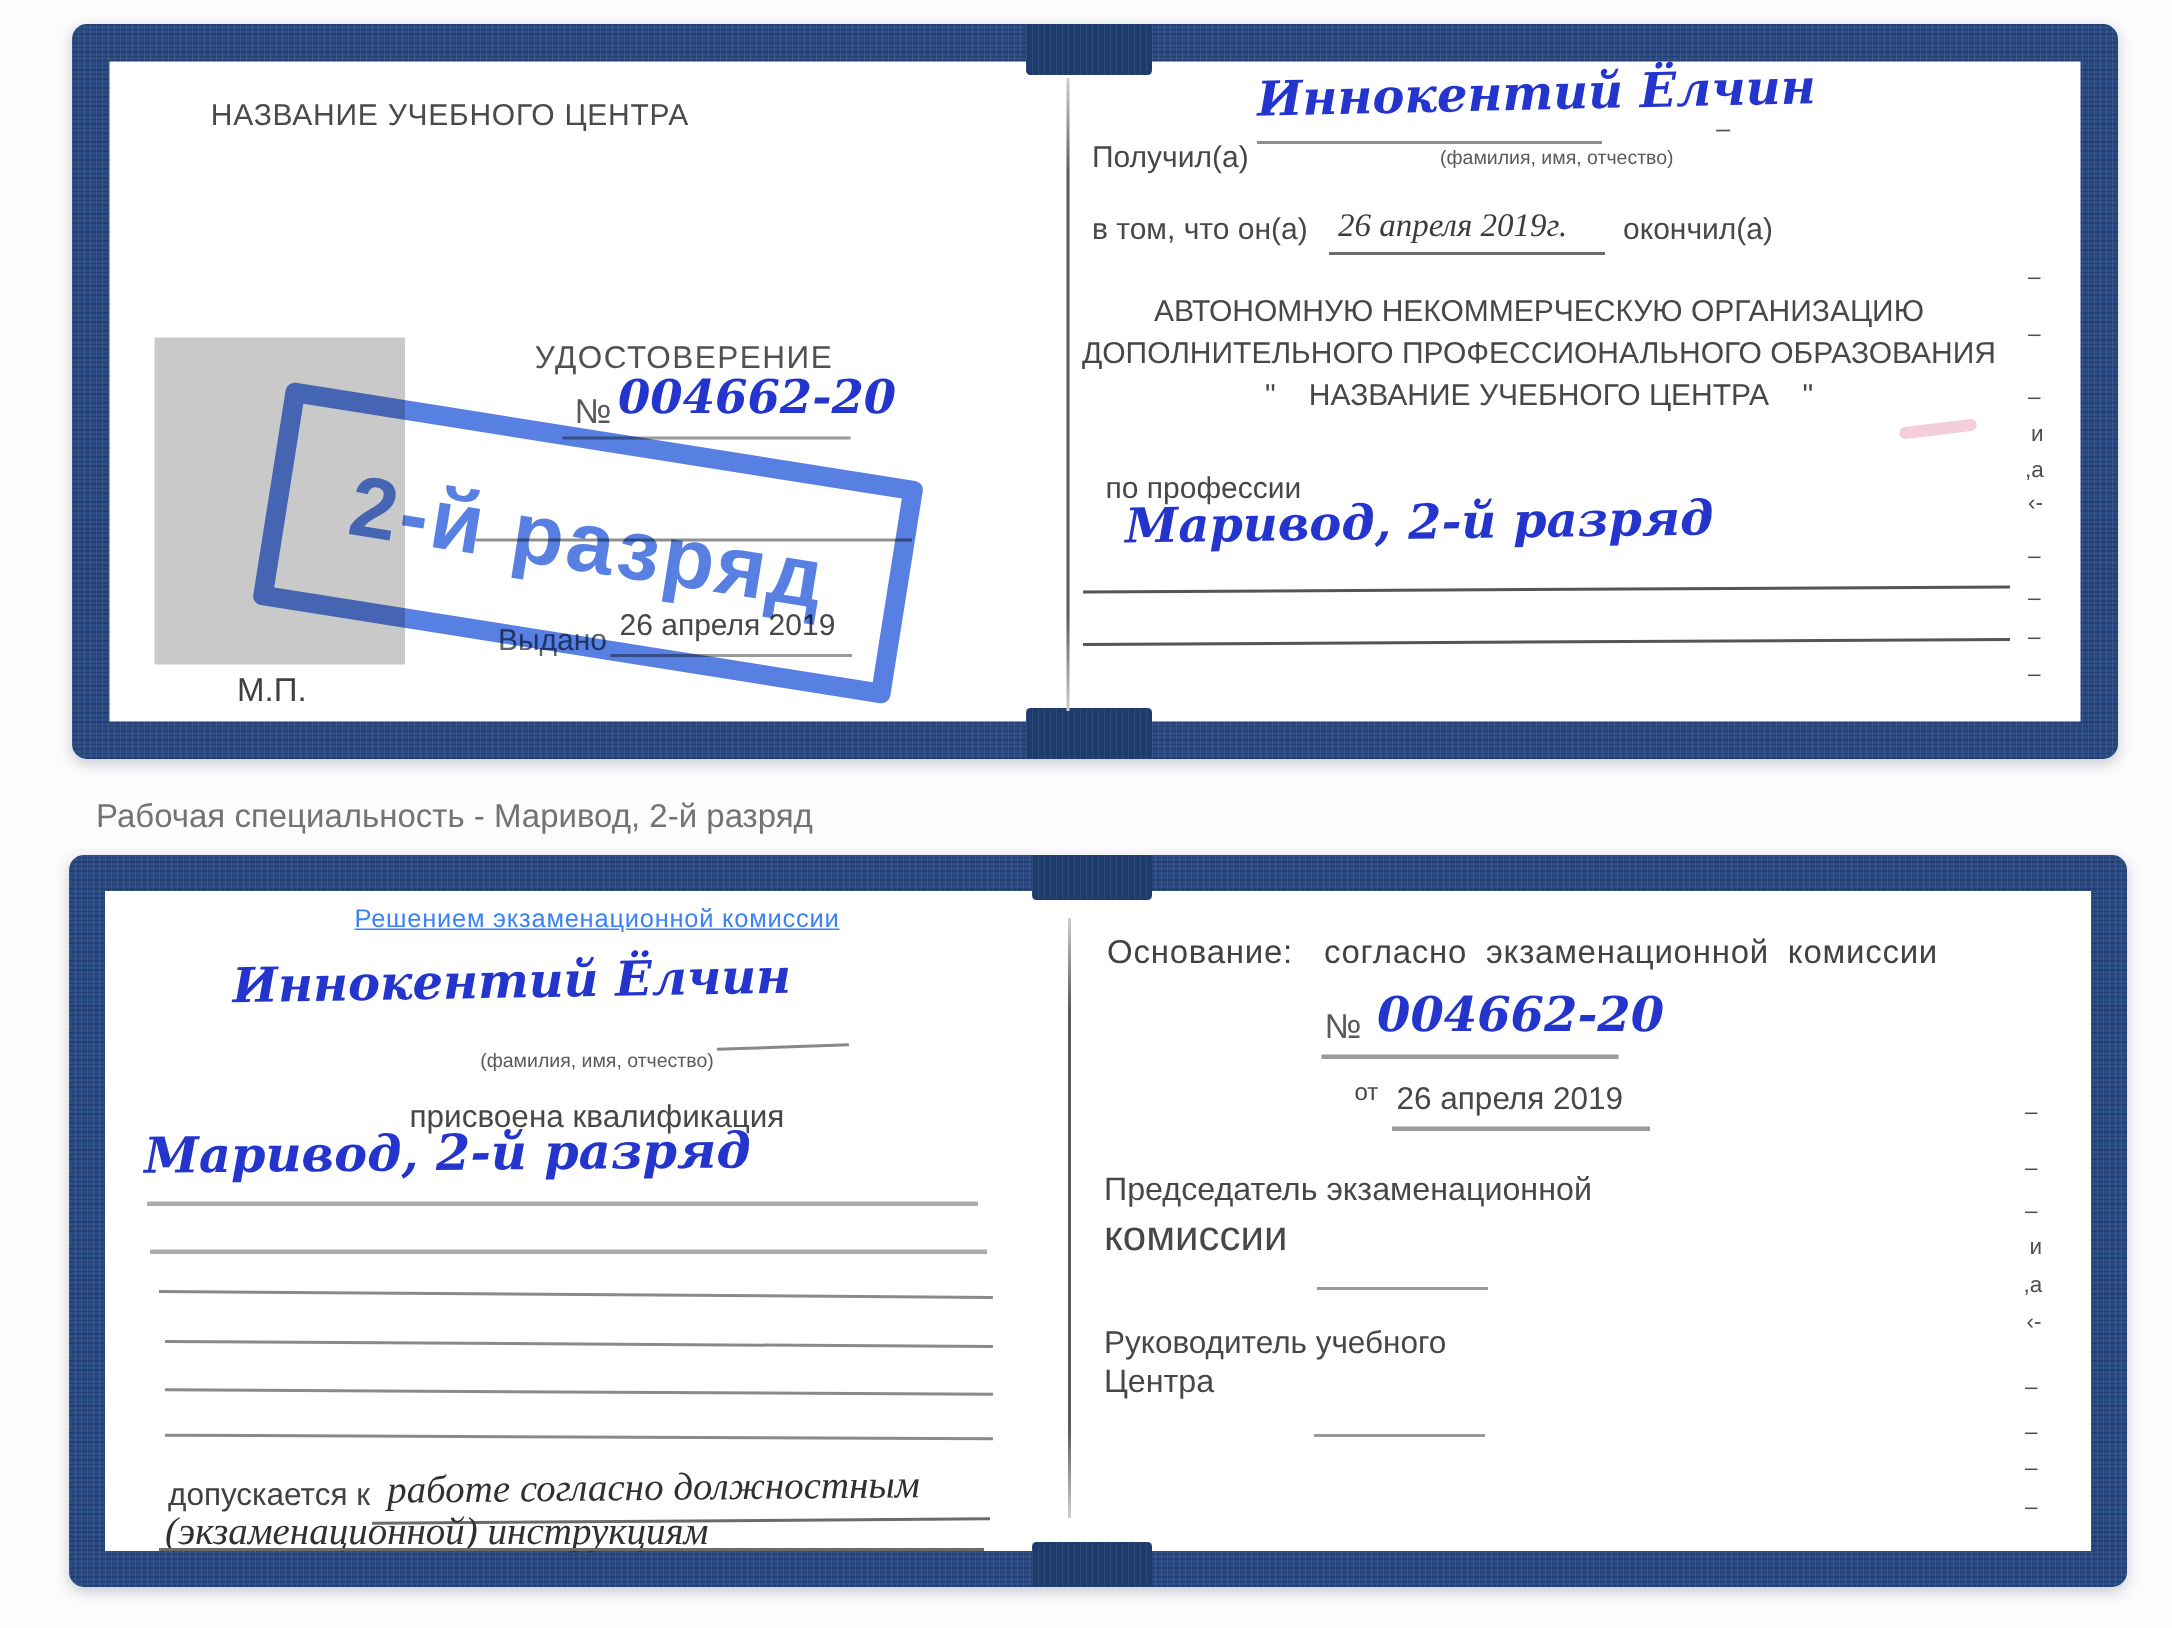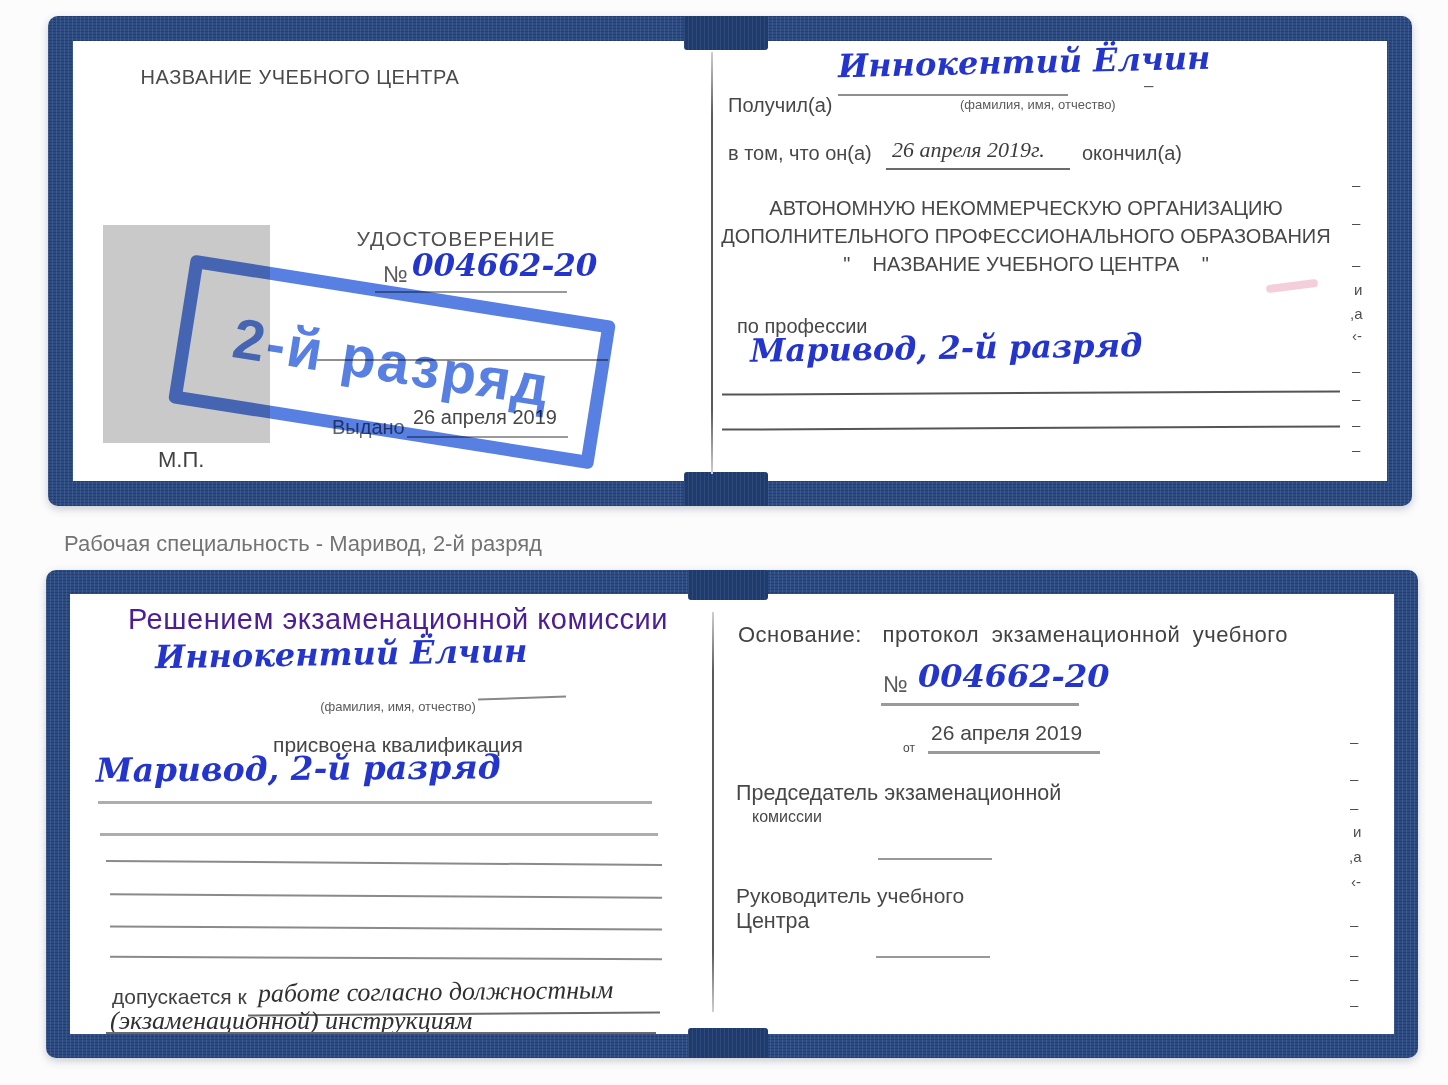--- a/index.html
+++ b/index.html
@@ -89,50 +89,50 @@
   <div class="mark" style="left:1352px;top:441px;">–</div>
 
   <div class="t" style="left:64px;top:531px;font-size:22px;color:#737373;">Рабочая специальность - Маривод, 2-й разряд</div>
 
   <div class="cover" style="left:46px;top:570px;width:1372px;height:488px;"></div>
   <div class="inner" style="left:70px;top:594px;width:1324px;height:440px;"></div>
   <div class="tab" style="left:688px;top:570px;width:80px;height:30px;"></div>
   <div class="tab" style="left:688px;top:1028px;width:80px;height:30px;"></div>
   <div class="gutter" style="left:712px;top:612px;height:400px;"></div>
 
-  <div class="t ctr" style="left:92px;top:603px;width:612px;font-size:29px;letter-spacing:.5px;color:#4c1d95;">Решением экзаменационной комиссии</div>
+  <div class="t ctr" style="left:92px;top:603px;width:612px;font-size:17px;letter-spacing:.5px;color:#3b82f6;text-decoration:underline;">Решением экзаменационной комиссии</div>
   <div class="hw" style="left:155px;top:638px;font-size:32px;transform:rotate(-1deg);">Иннокентий Ёлчин</div>
   <div class="ln" style="left:478px;top:697px;width:88px;background:#888;transform:rotate(-2deg);"></div>
   <div class="t ctr" style="left:92px;top:700px;width:612px;font-size:13px;color:#5a5a5a;">(фамилия, имя, отчество)</div>
   <div class="t ctr" style="left:92px;top:733px;width:612px;font-size:21px;text-align:center;">присвоена квалификация</div>
   <div class="hw" style="left:96px;top:752px;font-size:33px;transform:rotate(-0.5deg);">Маривод, 2-й разряд</div>
   <div class="ln" style="left:98px;top:801px;width:554px;height:3px;background:#adadad;"></div>
   <div class="ln" style="left:100px;top:833px;width:558px;height:3px;background:#adadad;"></div>
   <div class="ln" style="left:106px;top:862px;width:556px;background:#8a8a8a;transform:rotate(.4deg);"></div>
   <div class="ln" style="left:110px;top:895px;width:552px;background:#8a8a8a;transform:rotate(.35deg);"></div>
   <div class="ln" style="left:110px;top:927px;width:552px;background:#8a8a8a;transform:rotate(.3deg);"></div>
   <div class="ln" style="left:110px;top:957px;width:552px;background:#8a8a8a;transform:rotate(.25deg);"></div>
   <div class="t" style="left:112px;top:985px;font-size:21px;color:#414141;">допускается к</div>
   <div class="itser" style="left:258px;top:979px;font-size:26px;transform:rotate(-0.6deg);">работе согласно должностным</div>
   <div class="ln" style="left:248px;top:1013px;width:412px;background:#6b6b6b;transform:rotate(-0.4deg);"></div>
   <div class="itser" style="left:110px;top:1008px;font-size:26px;">(экзаменационной) инструкциям</div>
   <div class="ln" style="left:106px;top:1032px;width:550px;background:#6b6b6b;"></div>
 
   <div class="t" style="left:738px;top:622px;font-size:22px;color:#424242;letter-spacing:.5px;word-spacing:6px;">
     <span>Основание:</span>
-    <span style="margin-left:8px;">протокол экзаменационной учебного</span>
+    <span style="margin-left:8px;">согласно экзаменационной комиссии</span>
   </div>
   <div class="t" style="left:883px;top:671px;font-size:23px;color:#5a5a5a;">№</div>
   <div class="hw" style="left:918px;top:660px;font-size:32px;">004662-20</div>
   <div class="ln" style="left:881px;top:703px;width:198px;height:3px;"></div>
-  <div class="t" style="left:903px;top:742px;font-size:12px;">от</div>
+  <div class="t" style="left:903px;top:720px;font-size:16px;">от</div>
   <div class="t" style="left:931px;top:721px;font-size:21px;">26 апреля 2019</div>
   <div class="ln" style="left:928px;top:751px;width:172px;height:3px;"></div>
   <div class="t" style="left:736px;top:781px;font-size:21.5px;">Председатель экзаменационной</div>
-  <div class="t" style="left:752px;top:808px;font-size:16px;text-align:center;">комиссии</div>
+  <div class="t" style="left:736px;top:808px;font-size:28px;text-align:center;">комиссии</div>
   <div class="ln" style="left:878px;top:858px;width:114px;background:#999;"></div>
   <div class="t" style="left:736px;top:884px;font-size:21px;">Руководитель учебного</div>
   <div class="t" style="left:736px;top:909px;font-size:21.5px;">Центра</div>
   <div class="ln" style="left:876px;top:956px;width:114px;background:#999;"></div>
 
   <div class="mark" style="left:1350px;top:733px;">–</div>
   <div class="mark" style="left:1350px;top:770px;">–</div>
   <div class="mark" style="left:1350px;top:799px;">–</div>
   <div class="mark" style="left:1353px;top:823px;">и</div>
   <div class="mark" style="left:1349px;top:848px;">,а</div>

